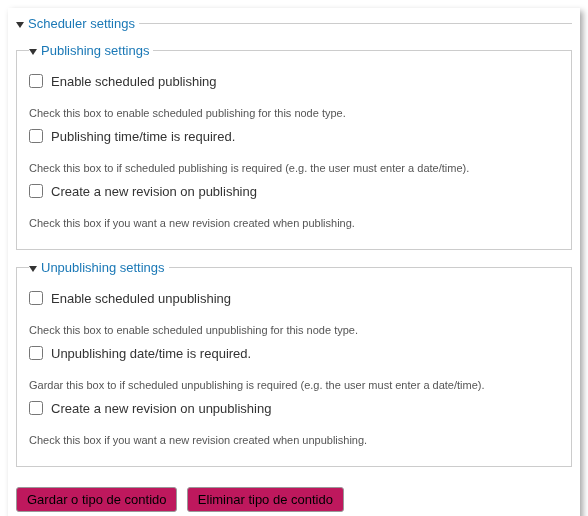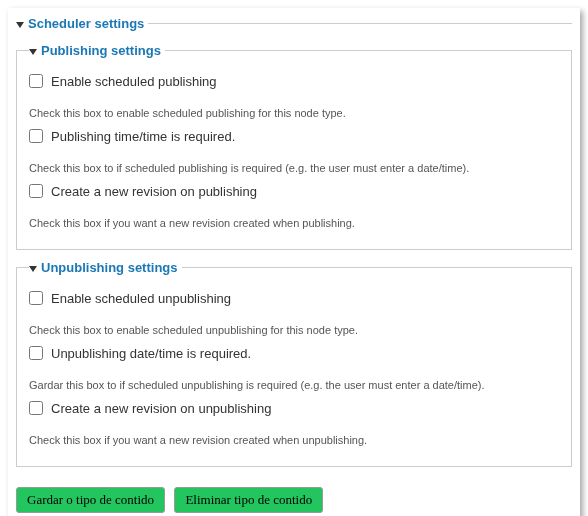--- a/index.html
+++ b/index.html
@@ -25,21 +25,21 @@
   fieldset.outer {
     border-top: 1px solid #ccc;
     border-left: none;
     border-right: none;
     border-bottom: none;
     margin: 0 0 10px 0;
     padding: 6px 0 0 0;
   }
   legend {
     padding: 0 4px 0 0;
-    font-weight: bold;
+    font-weight: normal;
     color: #1a78b6;
     font-size: 13px;
   }
   legend .toggle {
     display: inline-block;
     width: 0; height: 0;
     border-left: 4px solid transparent;
     border-right: 4px solid transparent;
     border-top: 6px solid #333;
     margin-right: 4px;
@@ -55,24 +55,24 @@
     width: 14px; height: 14px;
     margin: 0 8px 0 0;
   }
   .desc {
     font-size: 11px;
     color: #555;
     margin-top: 16px;
   }
   .actions { margin-top: 10px; }
   .actions button {
-    font-family: Liberation Serif, serif;
+    font-family: Liberation Sans, sans-serif;
     font-size: 13px;
     padding: 4px 10px;
-    background: #22c55e;
+    background: #be185d;
     border: 1px solid #999;
     border-radius: 3px;
     cursor: pointer;
     margin-right: 6px;
   }
 </style>
 </head>
 <body>
 
 <div class="wrap">

